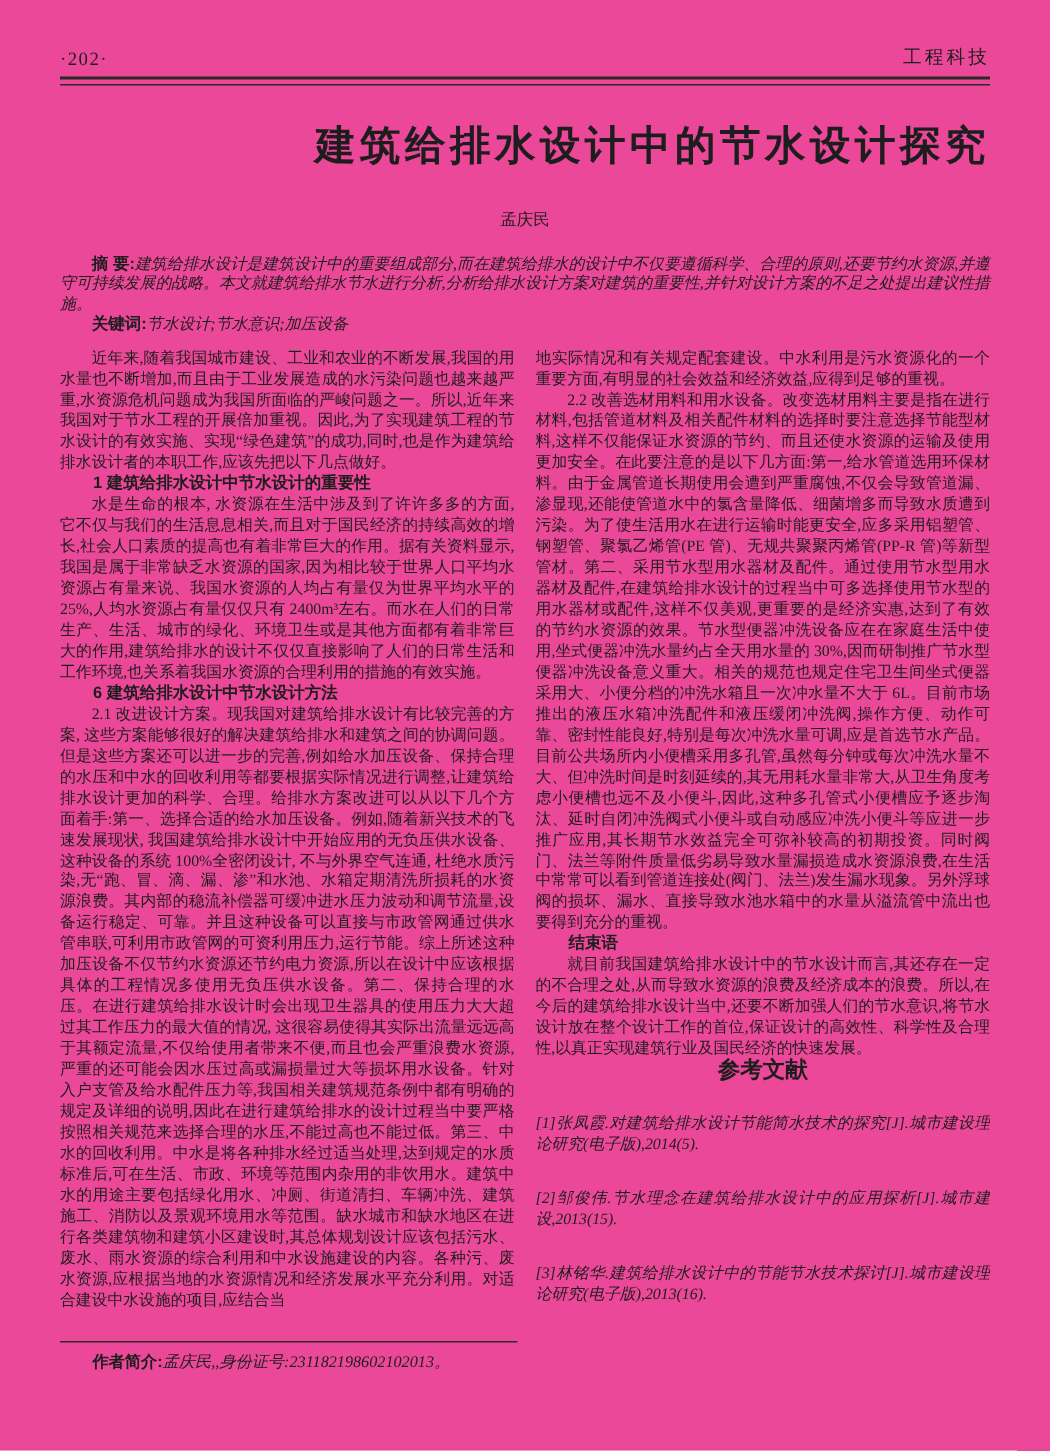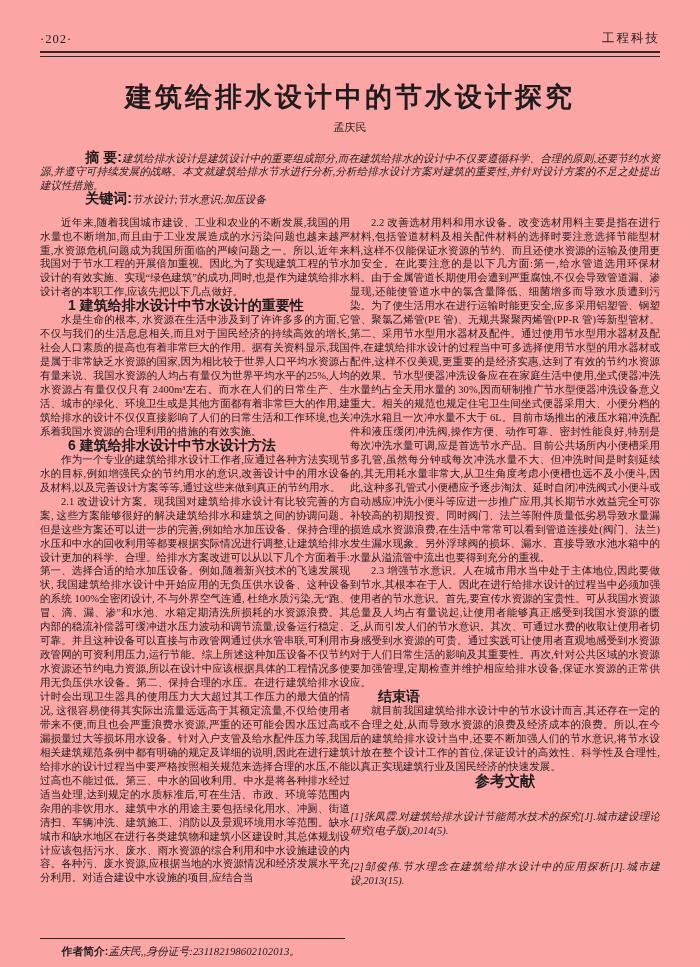--- a/index.html
+++ b/index.html
@@ -1,20 +1,20 @@
 <!DOCTYPE html>
 <html lang="zh"><head>
 <meta charset="utf-8">
 <style>
   html,body{margin:0;padding:0;background:#e8e8e8;}
   .page{
     position:relative;
     width:700px;height:967px;
     margin:0 auto;
-    background:#fca5a5;
+    background:#ec4899;
     color:#1d1d1d;
     font-family:"Liberation Serif","DejaVu Serif",serif;
     box-sizing:border-box;
     padding:0 40px;
     overflow:hidden;
   }
   
   .running-head{
     display:flex;justify-content:space-between;align-items:flex-end;
     padding-top:30px;
@@ -24,68 +24,68 @@
   .running-head .section{font-family:"Liberation Sans","DejaVu Sans",sans-serif;letter-spacing:2px;margin-left:32px;}
   .double-rule{
     margin-top:4px;
     height:3px;
     border-top:2px solid #2a2a2a;
     border-bottom:1px solid #2a2a2a;
   }
   
   .article-title{
     margin:22px 0 0 0;
-    text-align:center;
+    text-align:right;
     font-size:27px;
     font-weight:bold;
     letter-spacing:3px;
   }
   .article-author{
-    margin-top:5px;
+    margin-top:24px;
     text-align:center;
     font-size:11px;
   }
   
   .abstract-block{
     margin-top:16px;
     font-size:10.6px;
     line-height:13.4px;
     text-align:justify;
   }
   .abstract-block p{margin:0;text-indent:2em;}
   .abstract-block .kai{font-style:italic;}
-  .abstract-block b{font-style:normal;font-family:"Liberation Sans","DejaVu Sans",sans-serif;font-size:14px;margin-left:24px;}
+  .abstract-block b{font-style:normal;font-family:"Liberation Sans","DejaVu Sans",sans-serif;font-size:11px;}
   
   .columns{
     margin-top:9px;
     display:flex;
+    gap:14px;
     height:688px;
     overflow:hidden;
   }
   .col{
     flex:1 1 0;
     font-size:10.55px;
     line-height:13.95px;
     text-align:justify;
     overflow:hidden;
   }
   .col p{margin:0;text-indent:2em;}
   .col p.noindent{text-indent:0;}
-  .col p.heading{font-weight:bold;font-family:"Liberation Sans","DejaVu Sans",sans-serif;font-size:14px;}
+  .col p.heading{font-weight:bold;font-family:"Liberation Sans","DejaVu Sans",sans-serif;font-size:11px;}
   .col p.centered-heading{
     text-indent:0;text-align:center;font-weight:bold;
     font-family:"Liberation Sans","DejaVu Sans",sans-serif;font-size:15px;
   }
   .col p.reference{text-indent:0;font-style:italic;margin-top:22px;}
   
   .author-note{
     position:absolute;
     left:40px;top:894px;
     width:305px;
-    margin-top:44px;
   }
   .footnote-rule{border-top:1.5px solid #2a2a2a;height:0;}
   .author-note p{
     margin:6px 0 0 0;
     text-indent:2em;
     font-size:10.8px;
     font-style:italic;
   }
   .author-note b{
     font-style:normal;
@@ -110,26 +110,25 @@
     <p><b>摘  要:</b><span class="kai">建筑给排水设计是建筑设计中的重要组成部分,而在建筑给排水的设计中不仅要遵循科学、合理的原则,还要节约水资源,并遵守可持续发展的战略。本文就建筑给排水节水进行分析,分析给排水设计方案对建筑的重要性,并针对设计方案的不足之处提出建议性措施。</span></p>
     <p><b>关键词:</b><span class="kai">节水设计;节水意识;加压设备</span></p>
   </div>
 
   <div class="columns">
     <div class="col">
       <p>近年来,随着我国城市建设、工业和农业的不断发展,我国的用水量也不断增加,而且由于工业发展造成的水污染问题也越来越严重,水资源危机问题成为我国所面临的严峻问题之一。所以,近年来我国对于节水工程的开展倍加重视。因此,为了实现建筑工程的节水设计的有效实施、实现“绿色建筑”的成功,同时,也是作为建筑给排水设计者的本职工作,应该先把以下几点做好。</p>
       <p class="heading">1 建筑给排水设计中节水设计的重要性</p>
       <p>水是生命的根本, 水资源在生活中涉及到了许许多多的方面,它不仅与我们的生活息息相关,而且对于国民经济的持续高效的增长,社会人口素质的提高也有着非常巨大的作用。据有关资料显示,我国是属于非常缺乏水资源的国家,因为相比较于世界人口平均水资源占有量来说、我国水资源的人均占有量仅为世界平均水平的25%,人均水资源占有量仅仅只有 2400m³左右。而水在人们的日常生产、生活、城市的绿化、环境卫生或是其他方面都有着非常巨大的作用,建筑给排水的设计不仅仅直接影响了人们的日常生活和工作环境,也关系着我国水资源的合理利用的措施的有效实施。</p>
       <p class="heading">6 建筑给排水设计中节水设计方法</p>
-      <p>作为一个专业的建筑给排水设计工作者,应通过各种方法实现节水的目标,例如增强民众的节约用水的意识,改善设计中的用水设备及材料,以及完善设计方案等等,通过这些来做到真正的节约用水。</p>
       <p>2.1 改进设计方案。现我国对建筑给排水设计有比较完善的方案, 这些方案能够很好的解决建筑给排水和建筑之间的协调问题。但是这些方案还可以进一步的完善,例如给水加压设备、保持合理的水压和中水的回收利用等都要根据实际情况进行调整,让建筑给排水设计更加的科学、合理。给排水方案改进可以从以下几个方面着手:第一、选择合适的给水加压设备。例如,随着新兴技术的飞速发展现状, 我国建筑给排水设计中开始应用的无负压供水设备、这种设备的系统 100%全密闭设计, 不与外界空气连通, 杜绝水质污染,无“跑、冒、滴、漏、渗”和水池、水箱定期清洗所损耗的水资源浪费。其内部的稳流补偿器可缓冲进水压力波动和调节流量,设备运行稳定、可靠。并且这种设备可以直接与市政管网通过供水管串联,可利用市政管网的可资利用压力,运行节能。综上所述这种加压设备不仅节约水资源还节约电力资源,所以在设计中应该根据具体的工程情况多使用无负压供水设备。第二、保持合理的水压。在进行建筑给排水设计时会出现卫生器具的使用压力大大超过其工作压力的最大值的情况, 这很容易使得其实际出流量远远高于其额定流量,不仅给使用者带来不便,而且也会严重浪费水资源,严重的还可能会因水压过高或漏损量过大等损坏用水设备。针对入户支管及给水配件压力等,我国相关建筑规范条例中都有明确的规定及详细的说明,因此在进行建筑给排水的设计过程当中要严格按照相关规范来选择合理的水压,不能过高也不能过低。第三、中水的回收利用。中水是将各种排水经过适当处理,达到规定的水质标准后,可在生活、市政、环境等范围内杂用的非饮用水。建筑中水的用途主要包括绿化用水、冲厕、街道清扫、车辆冲洗、建筑施工、消防以及景观环境用水等范围。缺水城市和缺水地区在进行各类建筑物和建筑小区建设时,其总体规划设计应该包括污水、废水、雨水资源的综合利用和中水设施建设的内容。各种污、废水资源,应根据当地的水资源情况和经济发展水平充分利用。对适合建设中水设施的项目,应结合当</p>
     </div>
     <div class="col">
+      <p class="noindent">地实际情况和有关规定配套建设。中水利用是污水资源化的一个重要方面,有明显的社会效益和经济效益,应得到足够的重视。</p>
       <p>2.2 改善选材用料和用水设备。改变选材用料主要是指在进行材料,包括管道材料及相关配件材料的选择时要注意选择节能型材料,这样不仅能保证水资源的节约、而且还使水资源的运输及使用更加安全。在此要注意的是以下几方面:第一,给水管道选用环保材料。由于金属管道长期使用会遭到严重腐蚀,不仅会导致管道漏、渗显现,还能使管道水中的氯含量降低、细菌增多而导致水质遭到污染。为了使生活用水在进行运输时能更安全,应多采用铝塑管、钢塑管、聚氯乙烯管(PE 管)、无规共聚聚丙烯管(PP-R 管)等新型管材。第二、采用节水型用水器材及配件。通过使用节水型用水器材及配件,在建筑给排水设计的过程当中可多选择使用节水型的用水器材或配件,这样不仅美观,更重要的是经济实惠,达到了有效的节约水资源的效果。节水型便器冲洗设备应在在家庭生活中使用,坐式便器冲洗水量约占全天用水量的 30%,因而研制推广节水型便器冲洗设备意义重大。相关的规范也规定住宅卫生间坐式便器采用大、小便分档的冲洗水箱且一次冲水量不大于 6L。目前市场推出的液压水箱冲洗配件和液压缓闭冲洗阀,操作方便、动作可靠、密封性能良好,特别是每次冲洗水量可调,应是首选节水产品。目前公共场所内小便槽采用多孔管,虽然每分钟或每次冲洗水量不大、但冲洗时间是时刻延续的,其无用耗水量非常大,从卫生角度考虑小便槽也远不及小便斗,因此,这种多孔管式小便槽应予逐步淘汰、延时自闭冲洗阀式小便斗或自动感应冲洗小便斗等应进一步推广应用,其长期节水效益完全可弥补较高的初期投资。同时阀门、法兰等附件质量低劣易导致水量漏损造成水资源浪费,在生活中常常可以看到管道连接处(阀门、法兰)发生漏水现象。另外浮球阀的损坏、漏水、直接导致水池水箱中的水量从溢流管中流出也要得到充分的重视。</p>
-      <p>2.3 增强节水意识。人在城市用水当中处于主体地位,因此要做到节水,其根本在于人。因此在进行给排水设计的过程当中必须加强使用者的节水意识。首先,要宣传水资源的宝贵性。可从我国水资源总量及人均占有量说起,让使用者能够真正感受到我国水资源的匮乏,从而引发人们的节水意识。其次、可通过水费的收取让使用者切身感受到水资源的可贵。通过实践可让使用者直观地感受到水资源对于人们日常生活的影响及其重要性。再次,针对公共区域的水资源要加强管理,定期检查并维护相应给排水设备,保证水资源的正常供应。</p>
       <p class="heading">结束语</p>
       <p>就目前我国建筑给排水设计中的节水设计而言,其还存在一定的不合理之处,从而导致水资源的浪费及经济成本的浪费。所以,在今后的建筑给排水设计当中,还要不断加强人们的节水意识,将节水设计放在整个设计工作的首位,保证设计的高效性、科学性及合理性,以真正实现建筑行业及国民经济的快速发展。</p>
       <p class="centered-heading">参考文献</p>
       <p class="reference">[1]张凤霞.对建筑给排水设计节能简水技术的探究[J].城市建设理论研究(电子版),2014(5).</p>
       <p class="reference">[2]邹俊伟.节水理念在建筑给排水设计中的应用探析[J].城市建设,2013(15).</p>
       <p class="reference">[3]林铭华.建筑给排水设计中的节能节水技术探讨[J].城市建设理论研究(电子版),2013(16).</p>
     </div>
   </div>
 
   <div class="author-note">

